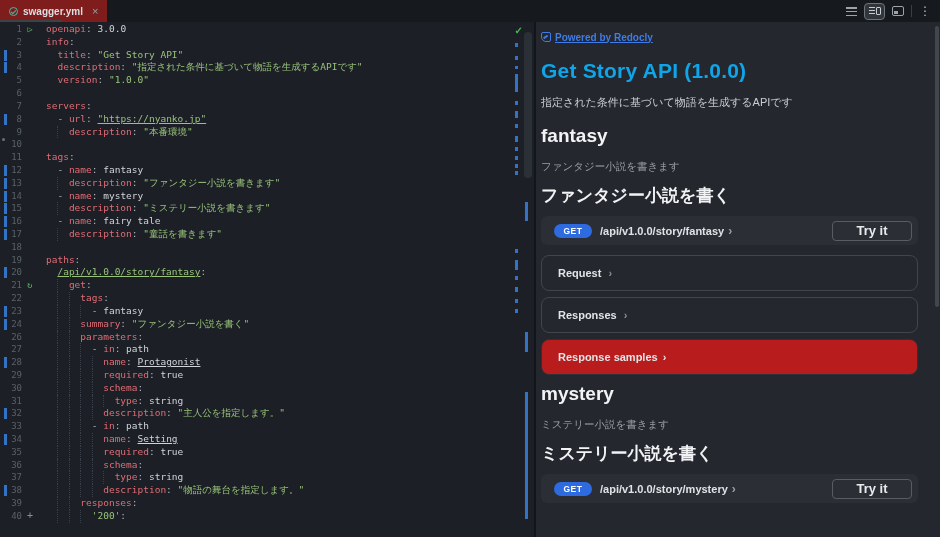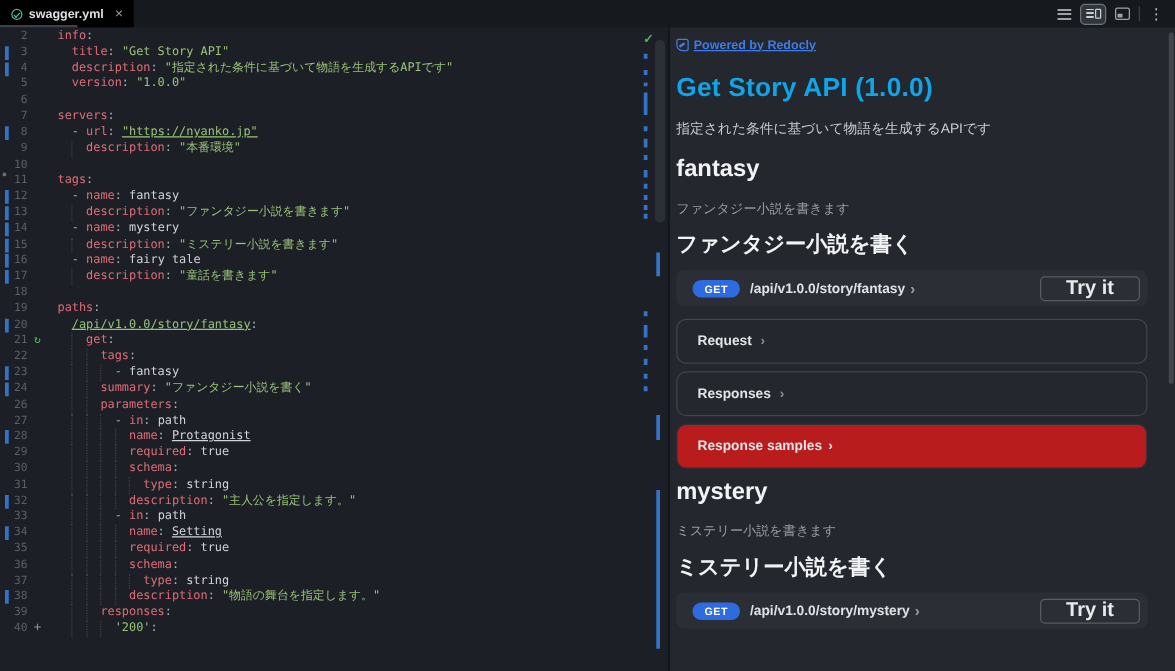--- a/index.html
+++ b/index.html
@@ -2,21 +2,21 @@
 <html><head>
 <meta charset="utf-8">
 <style>
   * { margin:0; padding:0; box-sizing:border-box; }
   html,body { width:940px; height:537px; overflow:hidden; background:#1c2026; }
   body { font-family:"Liberation Sans", sans-serif; }
   .app { width:940px; height:537px; display:flex; flex-direction:column; overflow:hidden; }
 
   
   .topbar { height:22px; background:#16191d; display:flex; align-items:stretch; position:relative; flex:0 0 22px; }
-  .tab { display:flex; align-items:center; background:#000000; padding:0 9px; gap:5px; }
+  .tab { display:flex; align-items:center; background:#7f1d1d; padding:0 9px; gap:5px; }
   .tab-file-icon { width:9px; height:9px; border:1.5px solid #49b8a0; border-radius:50%; position:relative; }
   .tab-file-icon::after { content:""; position:absolute; left:1px; top:2px; width:4px; height:2px; border-left:1px solid #49b8a0; border-bottom:1px solid #49b8a0; transform:rotate(-45deg); }
   .tab-label { font-size:10px; color:#dcdfe3; font-weight:bold; }
   .tab-close { font-size:11px; color:#9aa0a7; margin-left:4px; cursor:pointer; line-height:1; }
   .tab-scrollbar { position:absolute; left:0; top:20px; width:62px; height:2px; background:#3d4148; }
   .topbar-actions { margin-left:auto; display:flex; align-items:center; gap:7px; padding-right:9px; }
   .i-lines { width:11px; height:9px; background:repeating-linear-gradient(to bottom,#9da3aa 0 1.5px,transparent 1.5px 3.8px); }
   .i-layout-wrap { width:21px; height:17px; border:1px solid #6e747c; border-radius:4px; background:#31353c; display:flex; align-items:center; justify-content:center; gap:1px; }
   .i-layout-lines { width:6px; height:8px; background:repeating-linear-gradient(to bottom,#c8ccd1 0 1.2px,transparent 1.2px 3px); }
   .i-layout-pane { width:5px; height:8px; border:1px solid #c8ccd1; border-radius:1px; }
@@ -68,21 +68,21 @@
   .powered-label { font-size:10px; font-weight:bold; color:#3f7ce8; text-decoration:underline;text-align:center; }
   .api-title { font-size:21px; font-weight:bold; color:#0ea5e9; margin-top:13px; letter-spacing:0.2px; }
   .api-desc { font-size:11px; color:#c9ced4; margin-top:12px; }
   .tag-title { font-size:19px; font-weight:bold; color:#f2f3f5; margin-top:15px; }
   .tag-desc { font-size:10.5px; color:#999fa6; margin-top:13px; }
   .op-title { font-size:17px; font-weight:bold; color:#f2f3f5; margin-top:10px; }
   .endpoint { margin-top:9px; height:29px; background:#2b2e35; border-radius:6px; display:flex; align-items:center; padding:0 6px 0 13px; cursor:pointer; }
   .method-badge { width:38px; height:14px; border-radius:8px; background:#2f6be0; color:#fff; font-size:8.5px; font-weight:bold; display:flex; align-items:center; justify-content:center; letter-spacing:0.5px; }
   .ep-path { font-size:11px; color:#e0e3e6; margin-left:8px; font-weight:bold; }
   .ep-chev { font-size:12px; color:#9aa0a6; margin-left:4px; font-weight:bold; }
-  .tryit { margin-left:auto; width:80px; height:20px; border:1px solid #585d64; border-radius:4px; background:transparent; color:#e8eaec; font-size:16px; font-weight:bold; display:flex; align-items:center; justify-content:center; cursor:pointer; font-family:"Liberation Sans",sans-serif; }
+  .tryit { margin-left:auto; width:80px; height:20px; border:1px solid #585d64; border-radius:4px; background:transparent; color:#e8eaec; font-size:13px; font-weight:bold; display:flex; align-items:center; justify-content:center; cursor:pointer; font-family:"Liberation Sans",sans-serif; }
   .op-desc { font-size:11px; color:#ced2d7; margin-top:10px; }
   .panels { margin-top:10px; }
   .panel { height:36px; border:1px solid #41454c; border-radius:8px; margin-bottom:6px; display:flex; align-items:center; padding:0 16px; cursor:pointer; background:transparent; }
   .panel.filled { background:#b91c1c; border-color:#2d3139; }
   .panel-label { font-size:11px; font-weight:bold; color:#e2e5e8; }
   .panel-chev { font-size:11px; color:#8b9197; margin-left:7px; font-weight:bold; }
   .panel.filled .panel-chev { color:#e2e5e8; margin-left:5px; }
   .preview-scrollbar { position:absolute; right:1px; top:4px; width:4px; height:281px; background:#43474d; border-radius:2px; }
 </style>
 </head>
@@ -106,20 +106,21 @@
       <span class="i-window"></span>
       <span class="act-divider"></span>
       <span class="i-kebab">⋮</span>
     </div>
   </div>
 
   <div class="main">
 
     <div class="editor">
       <div class="code">
+          <div class="ln-row"><span class="mod"></span><span class="lnum">1</span><span class="glyph"><span class="gi play">▷</span></span><span class="ltxt"><span class="c-k">openapi</span><span class="c-p">: </span><span class="c-v">3.0.0</span></span></div>
           <div class="ln-row"><span class="mod"></span><span class="lnum">2</span><span class="glyph"></span><span class="ltxt"><span class="c-k">info</span><span class="c-p">:</span></span></div>
           <div class="ln-row"><span class="mod on"></span><span class="lnum">3</span><span class="glyph"></span><span class="ltxt"><span class="ig">  </span><span class="c-k">title</span><span class="c-p">: </span><span class="c-s">"Get Story API"</span></span></div>
           <div class="ln-row"><span class="mod on"></span><span class="lnum">4</span><span class="glyph"></span><span class="ltxt"><span class="ig">  </span><span class="c-k">description</span><span class="c-p">: </span><span class="c-s">"指定された条件に基づいて物語を生成するAPIです"</span></span></div>
           <div class="ln-row"><span class="mod"></span><span class="lnum">5</span><span class="glyph"></span><span class="ltxt"><span class="ig">  </span><span class="c-k">version</span><span class="c-p">: </span><span class="c-s">"1.0.0"</span></span></div>
           <div class="ln-row"><span class="mod"></span><span class="lnum">6</span><span class="glyph"></span><span class="ltxt"></span></div>
           <div class="ln-row"><span class="mod"></span><span class="lnum">7</span><span class="glyph"></span><span class="ltxt"><span class="c-k">servers</span><span class="c-p">:</span></span></div>
           <div class="ln-row"><span class="mod on"></span><span class="lnum">8</span><span class="glyph"></span><span class="ltxt"><span class="ig">  </span><span class="c-p">- </span><span class="c-k">url</span><span class="c-p">: </span><span class="c-su">"https://nyanko.jp"</span></span></div>
           <div class="ln-row"><span class="mod"></span><span class="lnum">9</span><span class="glyph"></span><span class="ltxt"><span class="ig">  </span><span class="ig b">  </span><span class="c-k">description</span><span class="c-p">: </span><span class="c-s">"本番環境"</span></span></div>
           <div class="ln-row"><span class="mod"></span><span class="lnum">10</span><span class="glyph"></span><span class="ltxt"></span></div>
           <div class="ln-row"><span class="mod"></span><span class="lnum">11</span><span class="glyph"></span><span class="ltxt"><span class="c-k">tags</span><span class="c-p">:</span></span></div>

